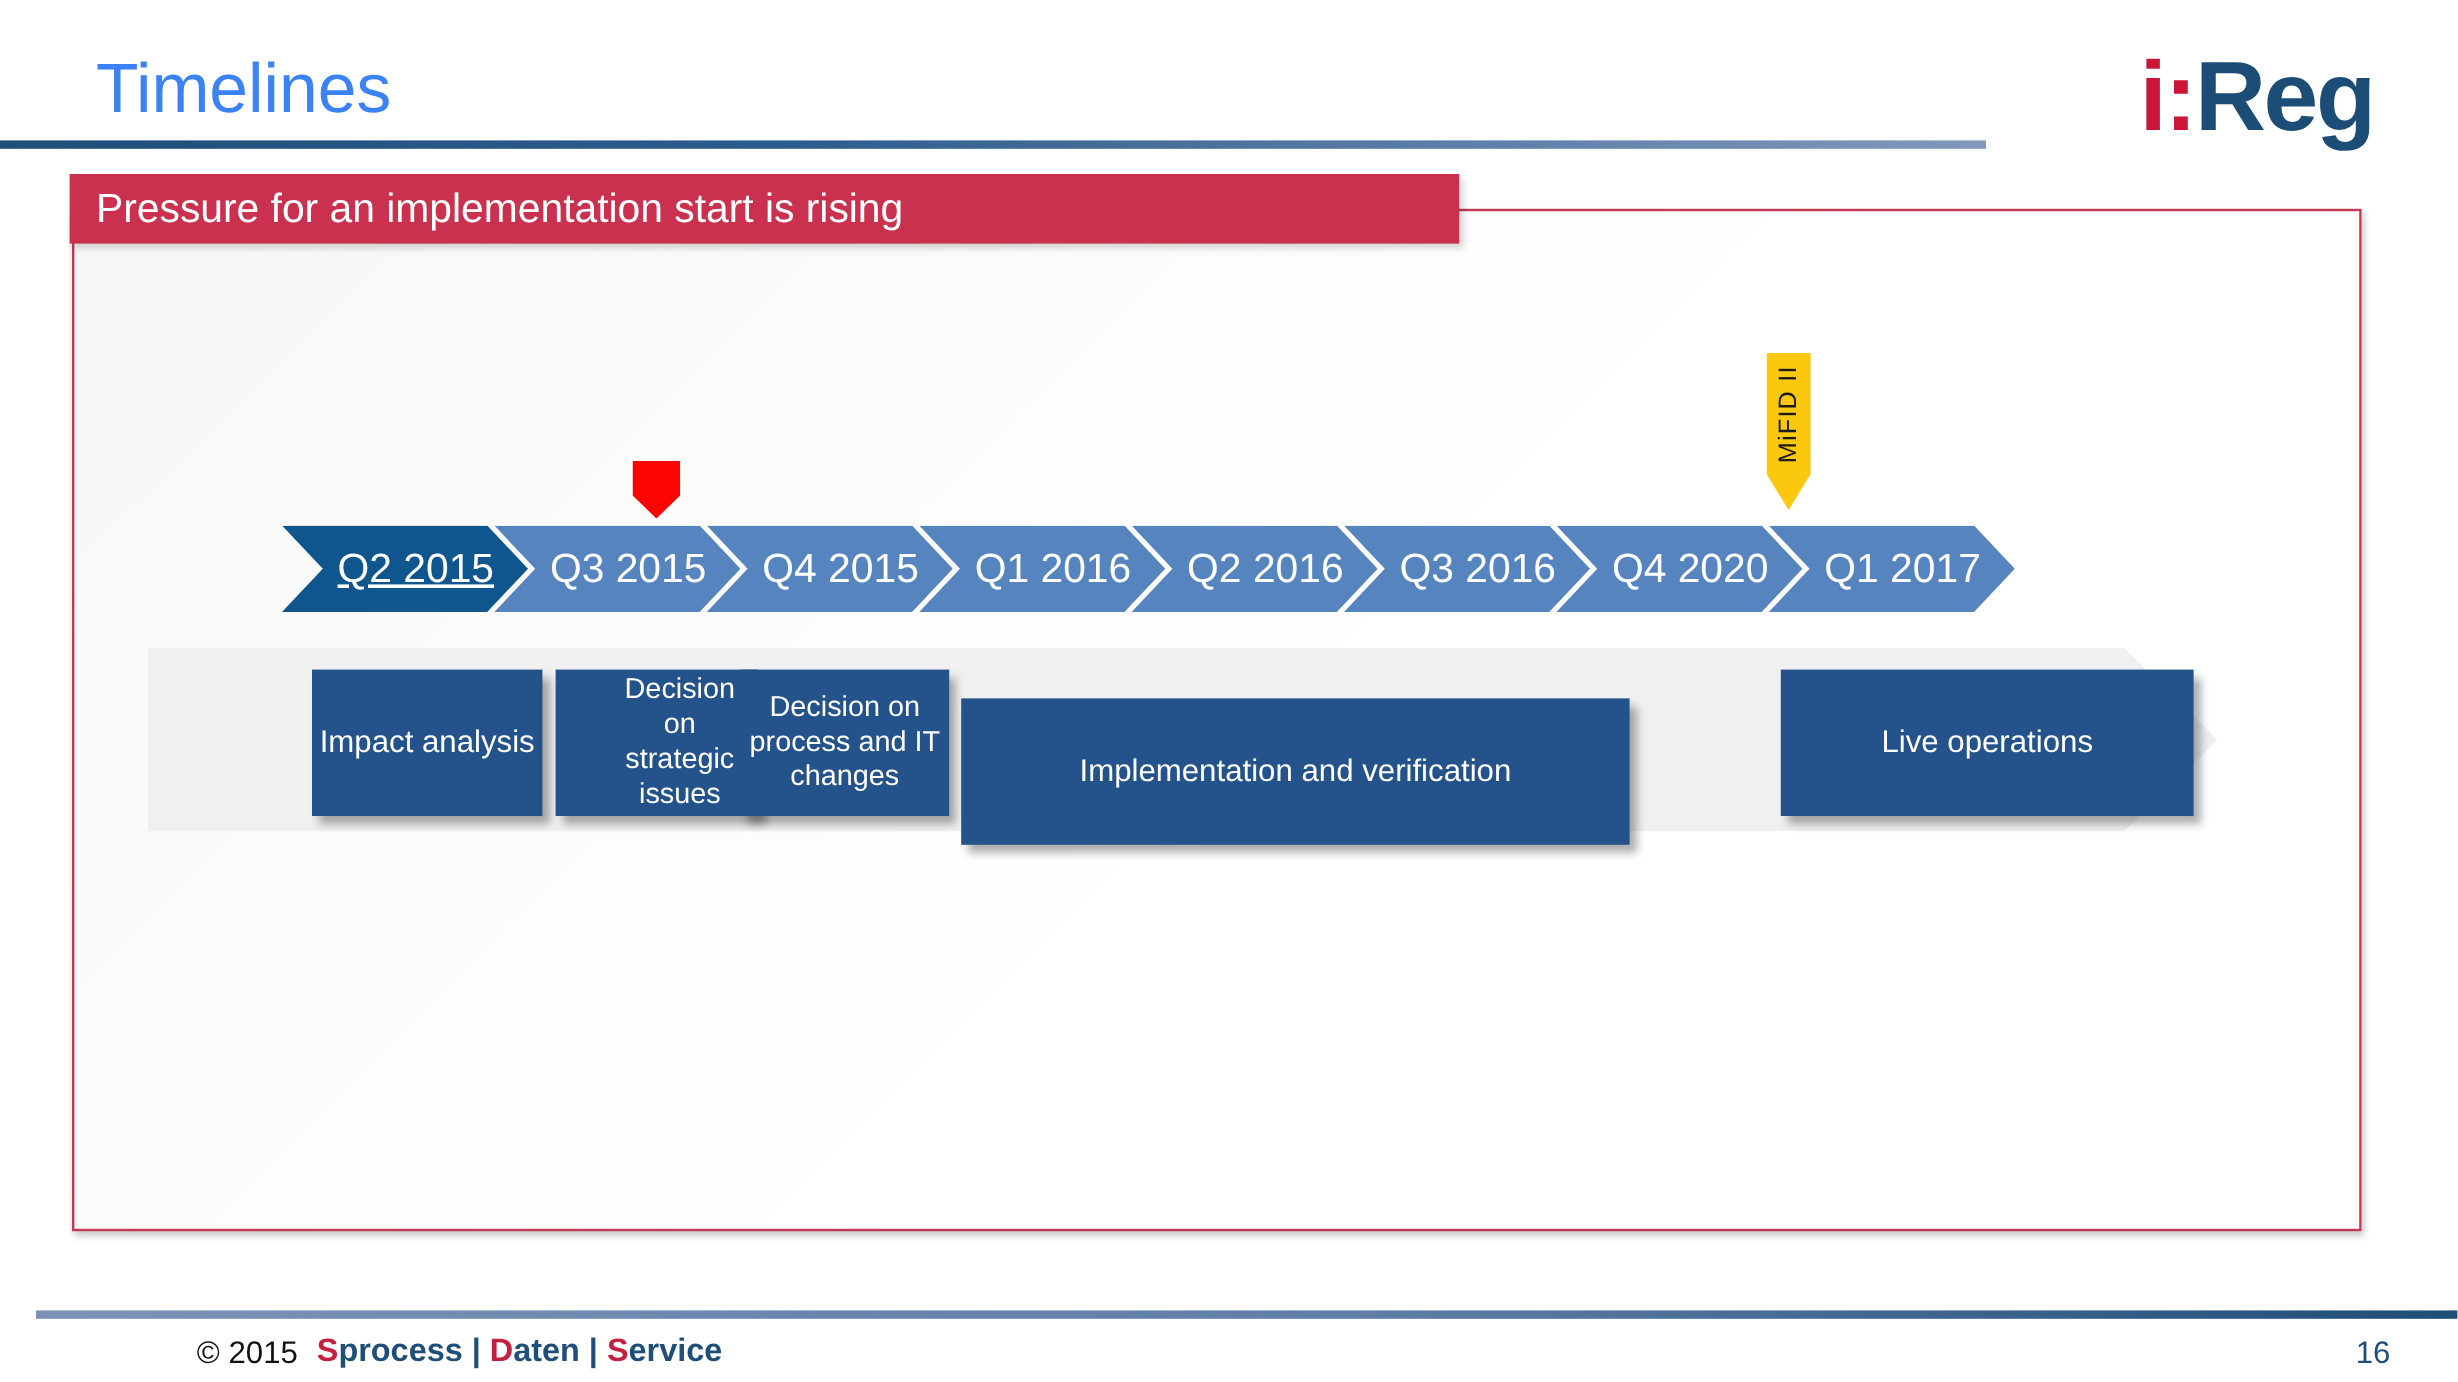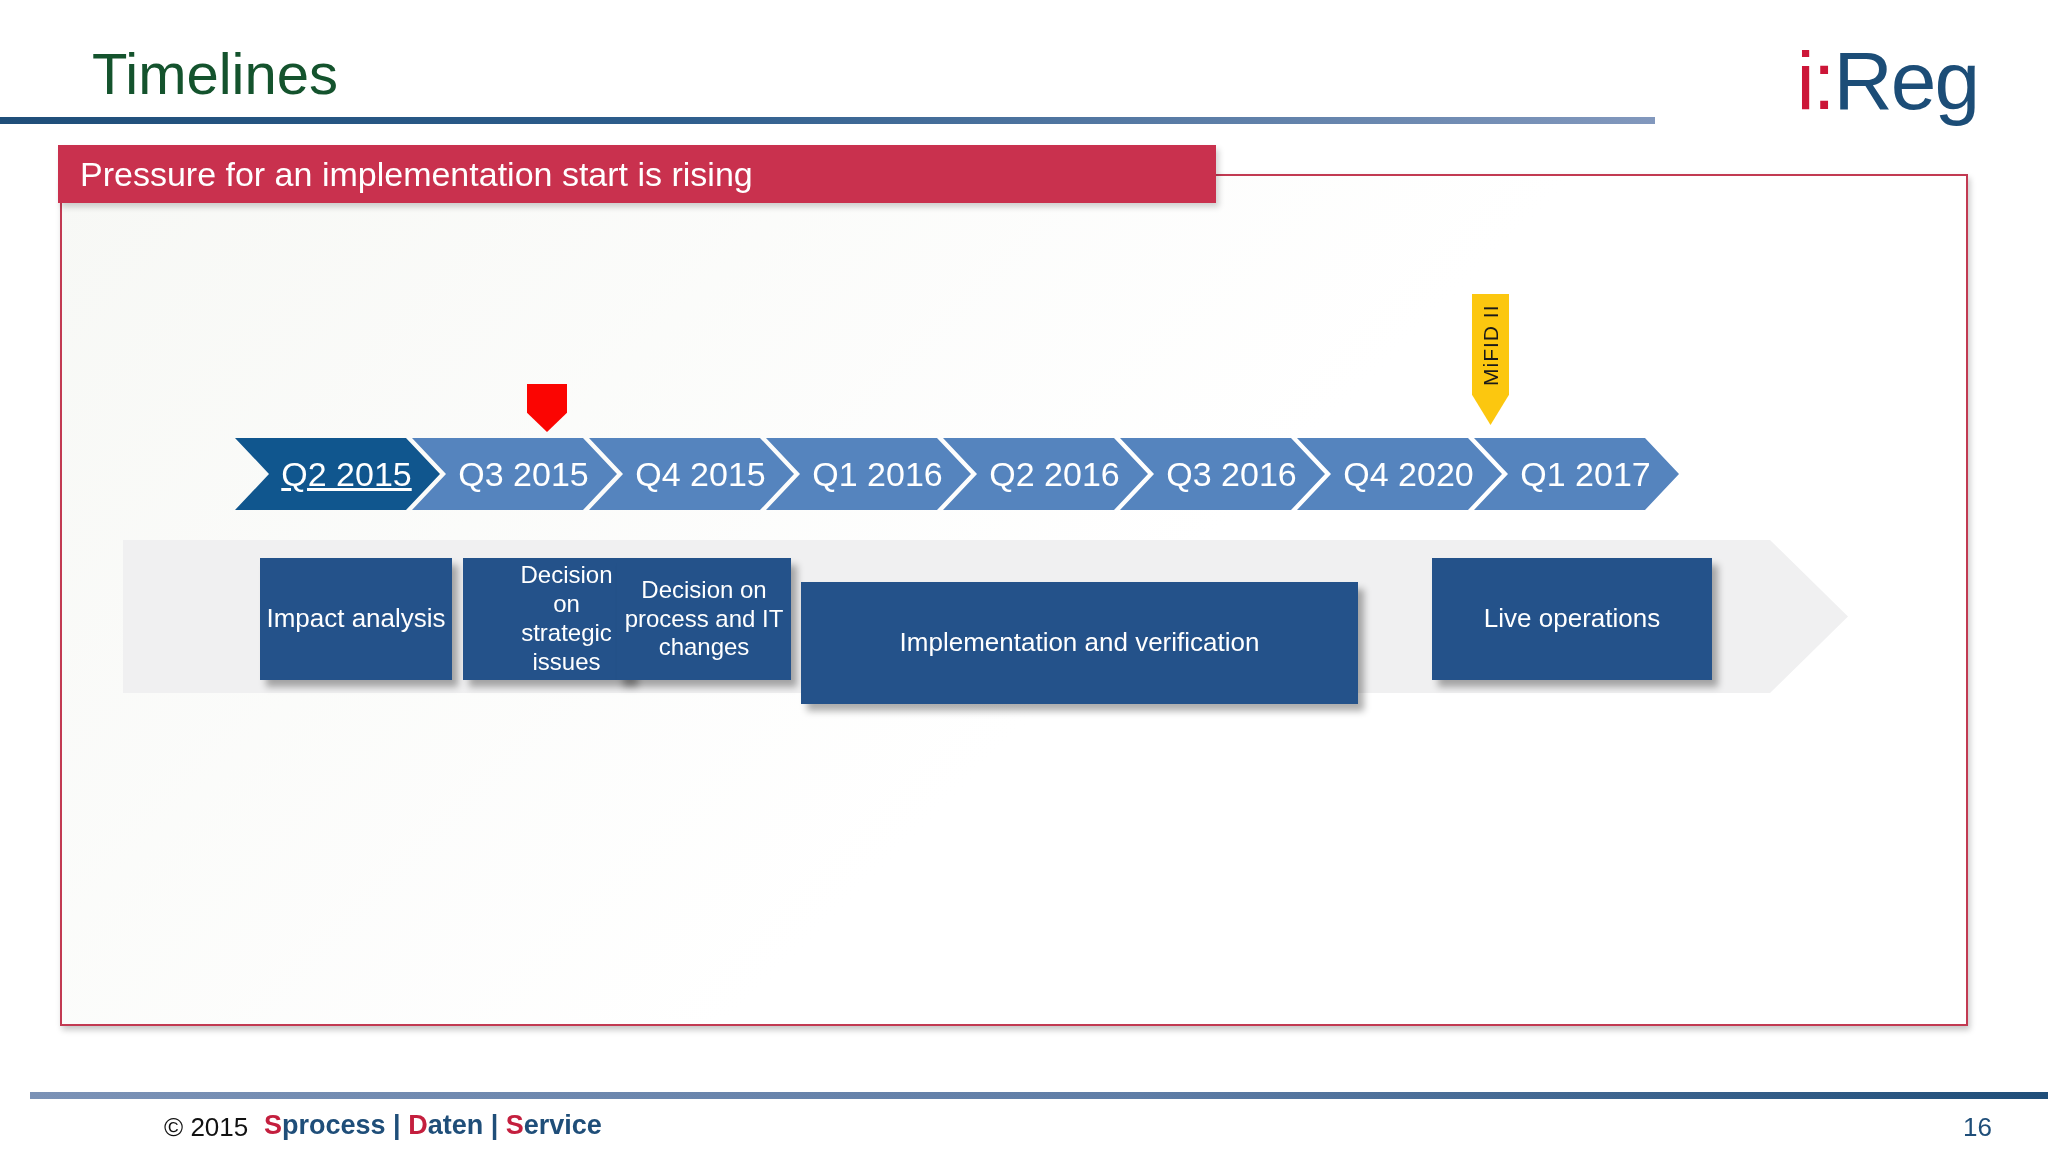--- a/index.html
+++ b/index.html
@@ -4,30 +4,30 @@
 <style>
   html,body{margin:0;padding:0;}
   body{
     width:2048px;height:1152px;position:relative;overflow:hidden;
     background:#ffffff;
     font-family:"Liberation Sans", sans-serif;
     -webkit-font-smoothing:antialiased;
   }
   
   .page-title{
-    position:absolute;left:92px;top:40px;
-    font-size:58px;color:#14532d;letter-spacing:0;
+    position:absolute;left:80px;top:40px;
+    font-size:58px;color:#3b82f6;letter-spacing:0;
   }
   .header-rule{
     position:absolute;left:0;top:117px;width:1655px;height:7px;
     background:linear-gradient(to right,#1f4e79 0%,#2d5d8c 40%,#8298bd 100%);
   }
   .logo{
     position:absolute;top:40px;right:70px;
-    font-size:82px;font-weight:normal;letter-spacing:-2px;line-height:1;
+    font-size:82px;font-weight:bold;letter-spacing:-2px;line-height:1;
   }
   .logo .logo-prefix{color:#cc1638;}
   .logo .logo-name{color:#1c4d77;}
   
   .content-box{
     position:absolute;left:60px;top:174px;width:1904px;height:848px;
     border:2px solid #c23a52;
     background:linear-gradient(135deg,#f7f8f5 0%,#ffffff 55%);
     box-shadow:2px 4px 6px rgba(0,0,0,0.22);
   }
@@ -81,21 +81,21 @@
     display:flex;align-items:center;justify-content:center;text-align:center;
     font-size:26px;line-height:1.2;
     box-shadow:6px 7px 7px rgba(0,0,0,0.32);
     padding:0 6px;box-sizing:border-box;
   }
   .phase.small{font-size:24px;}
   .phase-1{left:260px;width:192px;}
   .phase-2{left:463px;width:169px;padding-left:44px;}
   .phase-3{left:617px;width:174px;}
   .phase-4{left:801px;width:557px;margin-top:24px;}
-  .phase-5{left:1432px;width:280px;}
+  .phase-5{left:1484px;width:344px;}
   
   .footer-rule{
     position:absolute;left:30px;top:1092px;width:2018px;height:7px;
     background:linear-gradient(to right,#7b92b6 0%,#5f7da6 55%,#1f4e79 100%);
   }
   .copyright{
     position:absolute;left:164px;top:1112px;
     font-size:26px;color:#111111;
   }
   .brand{

